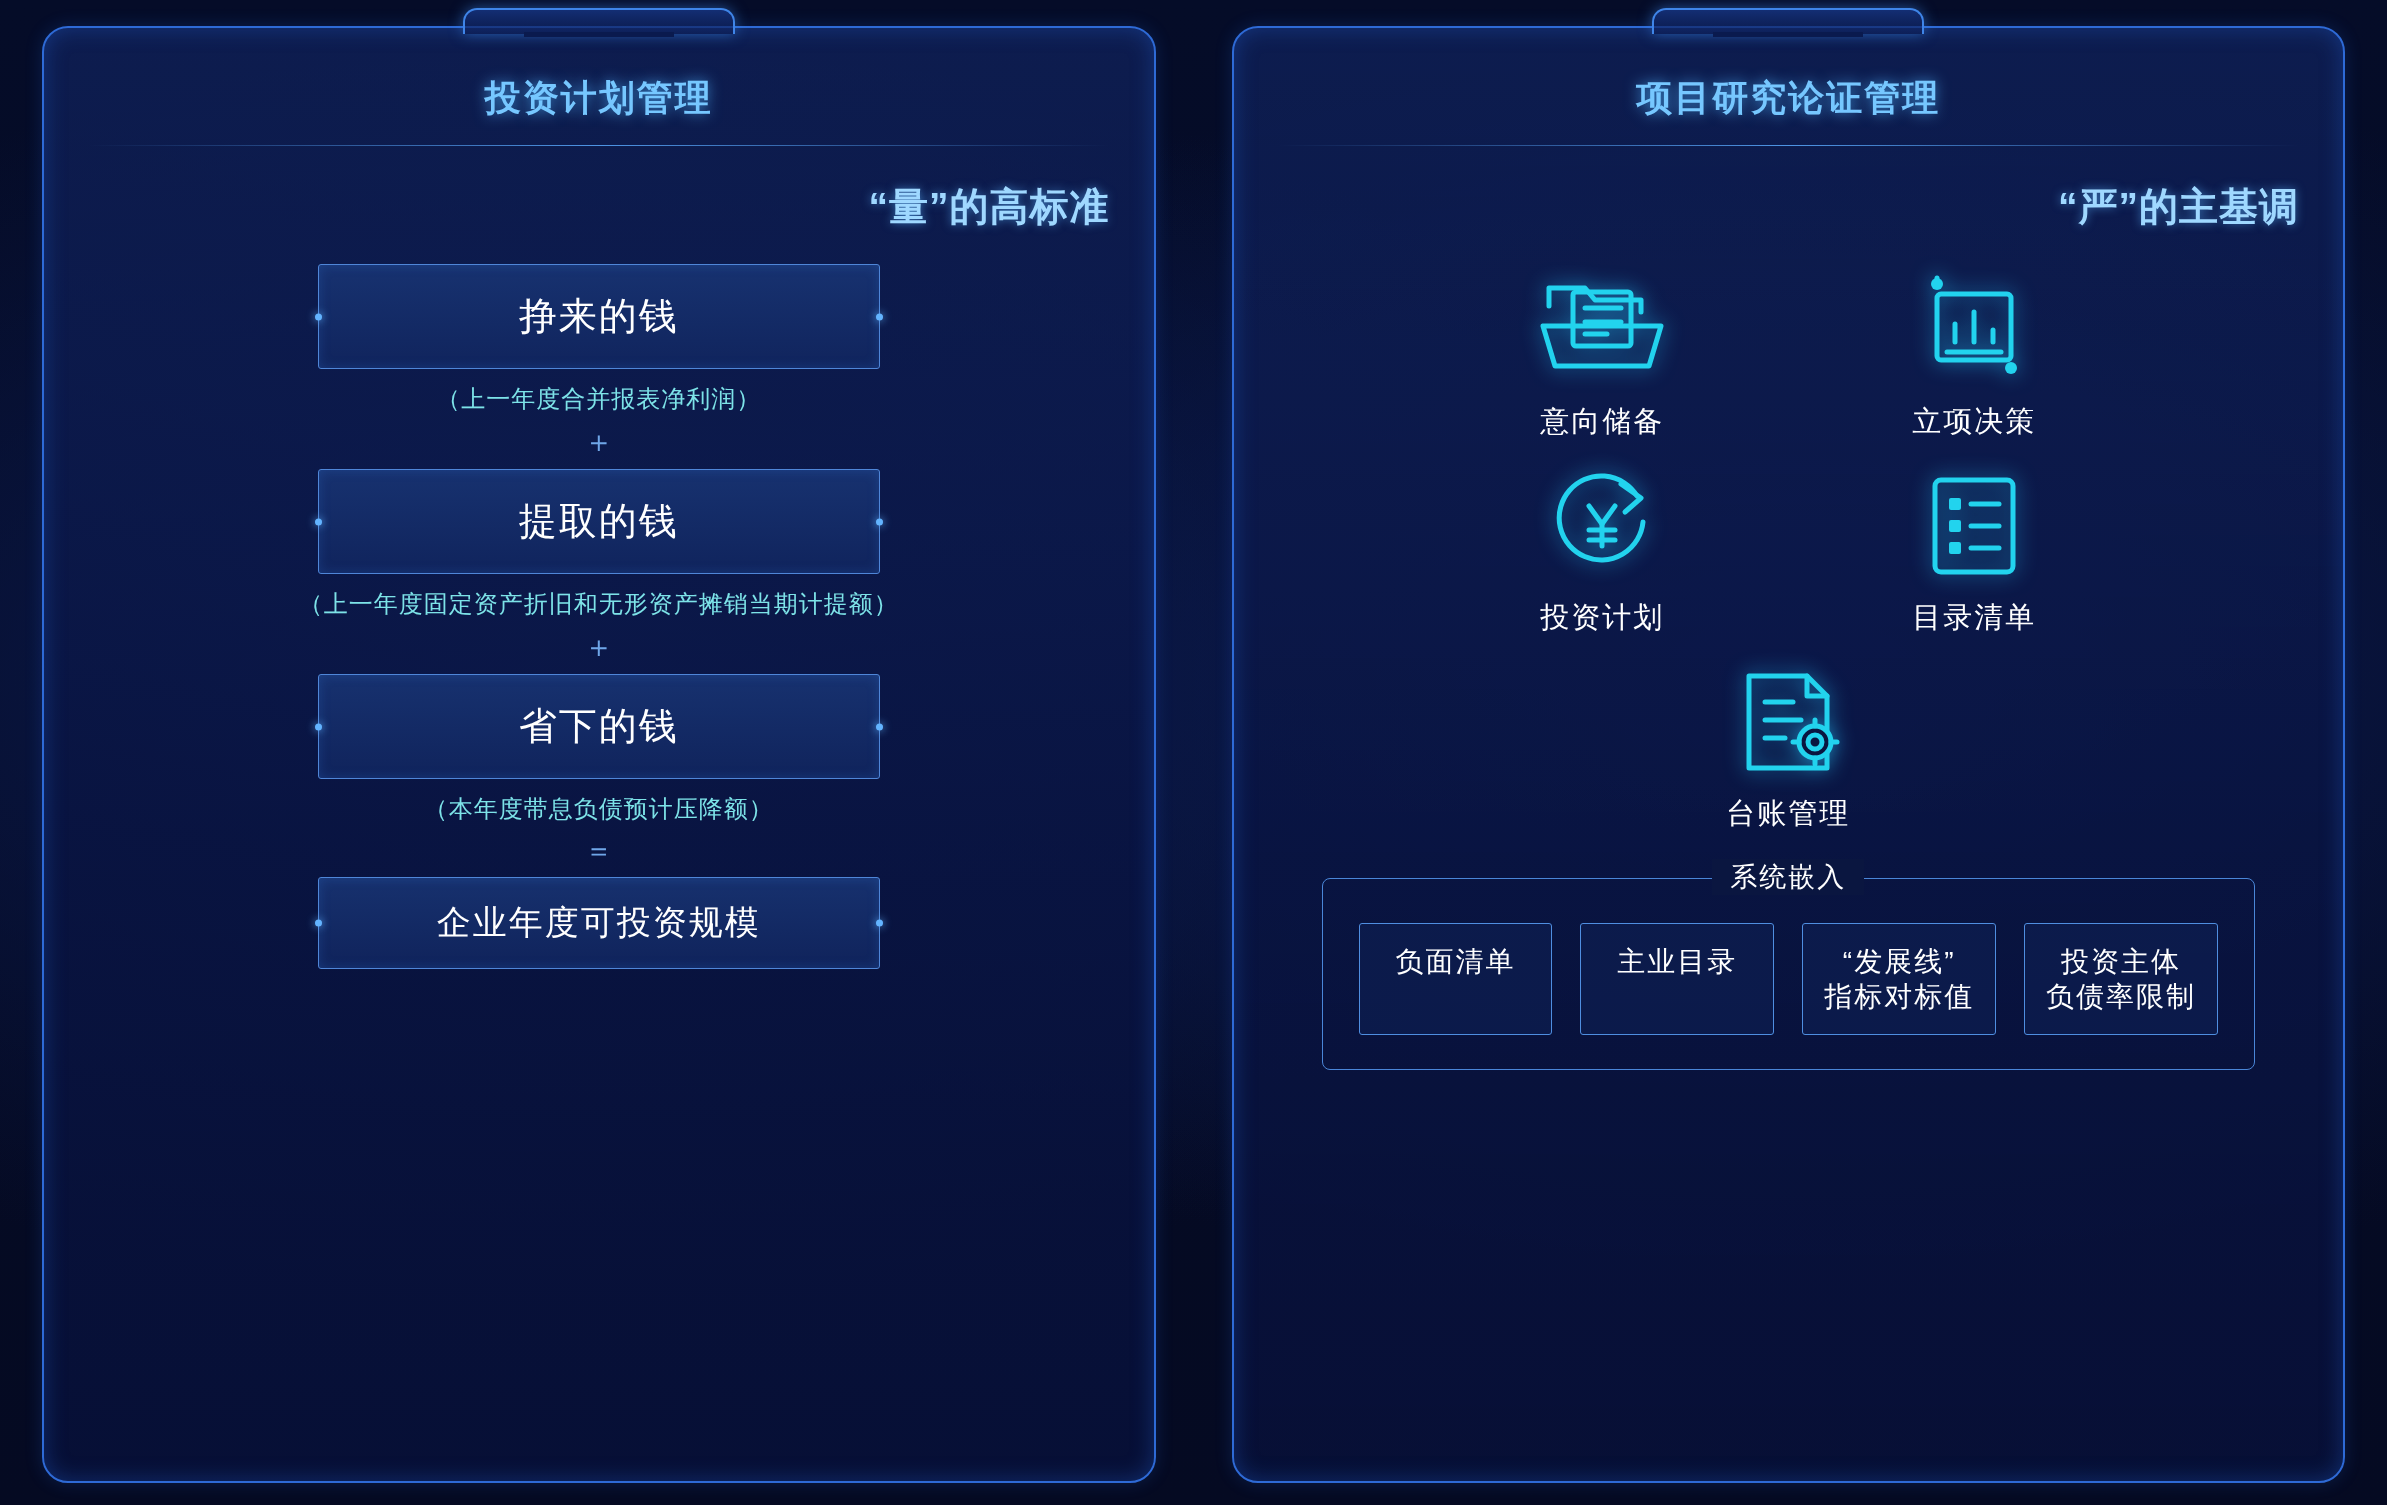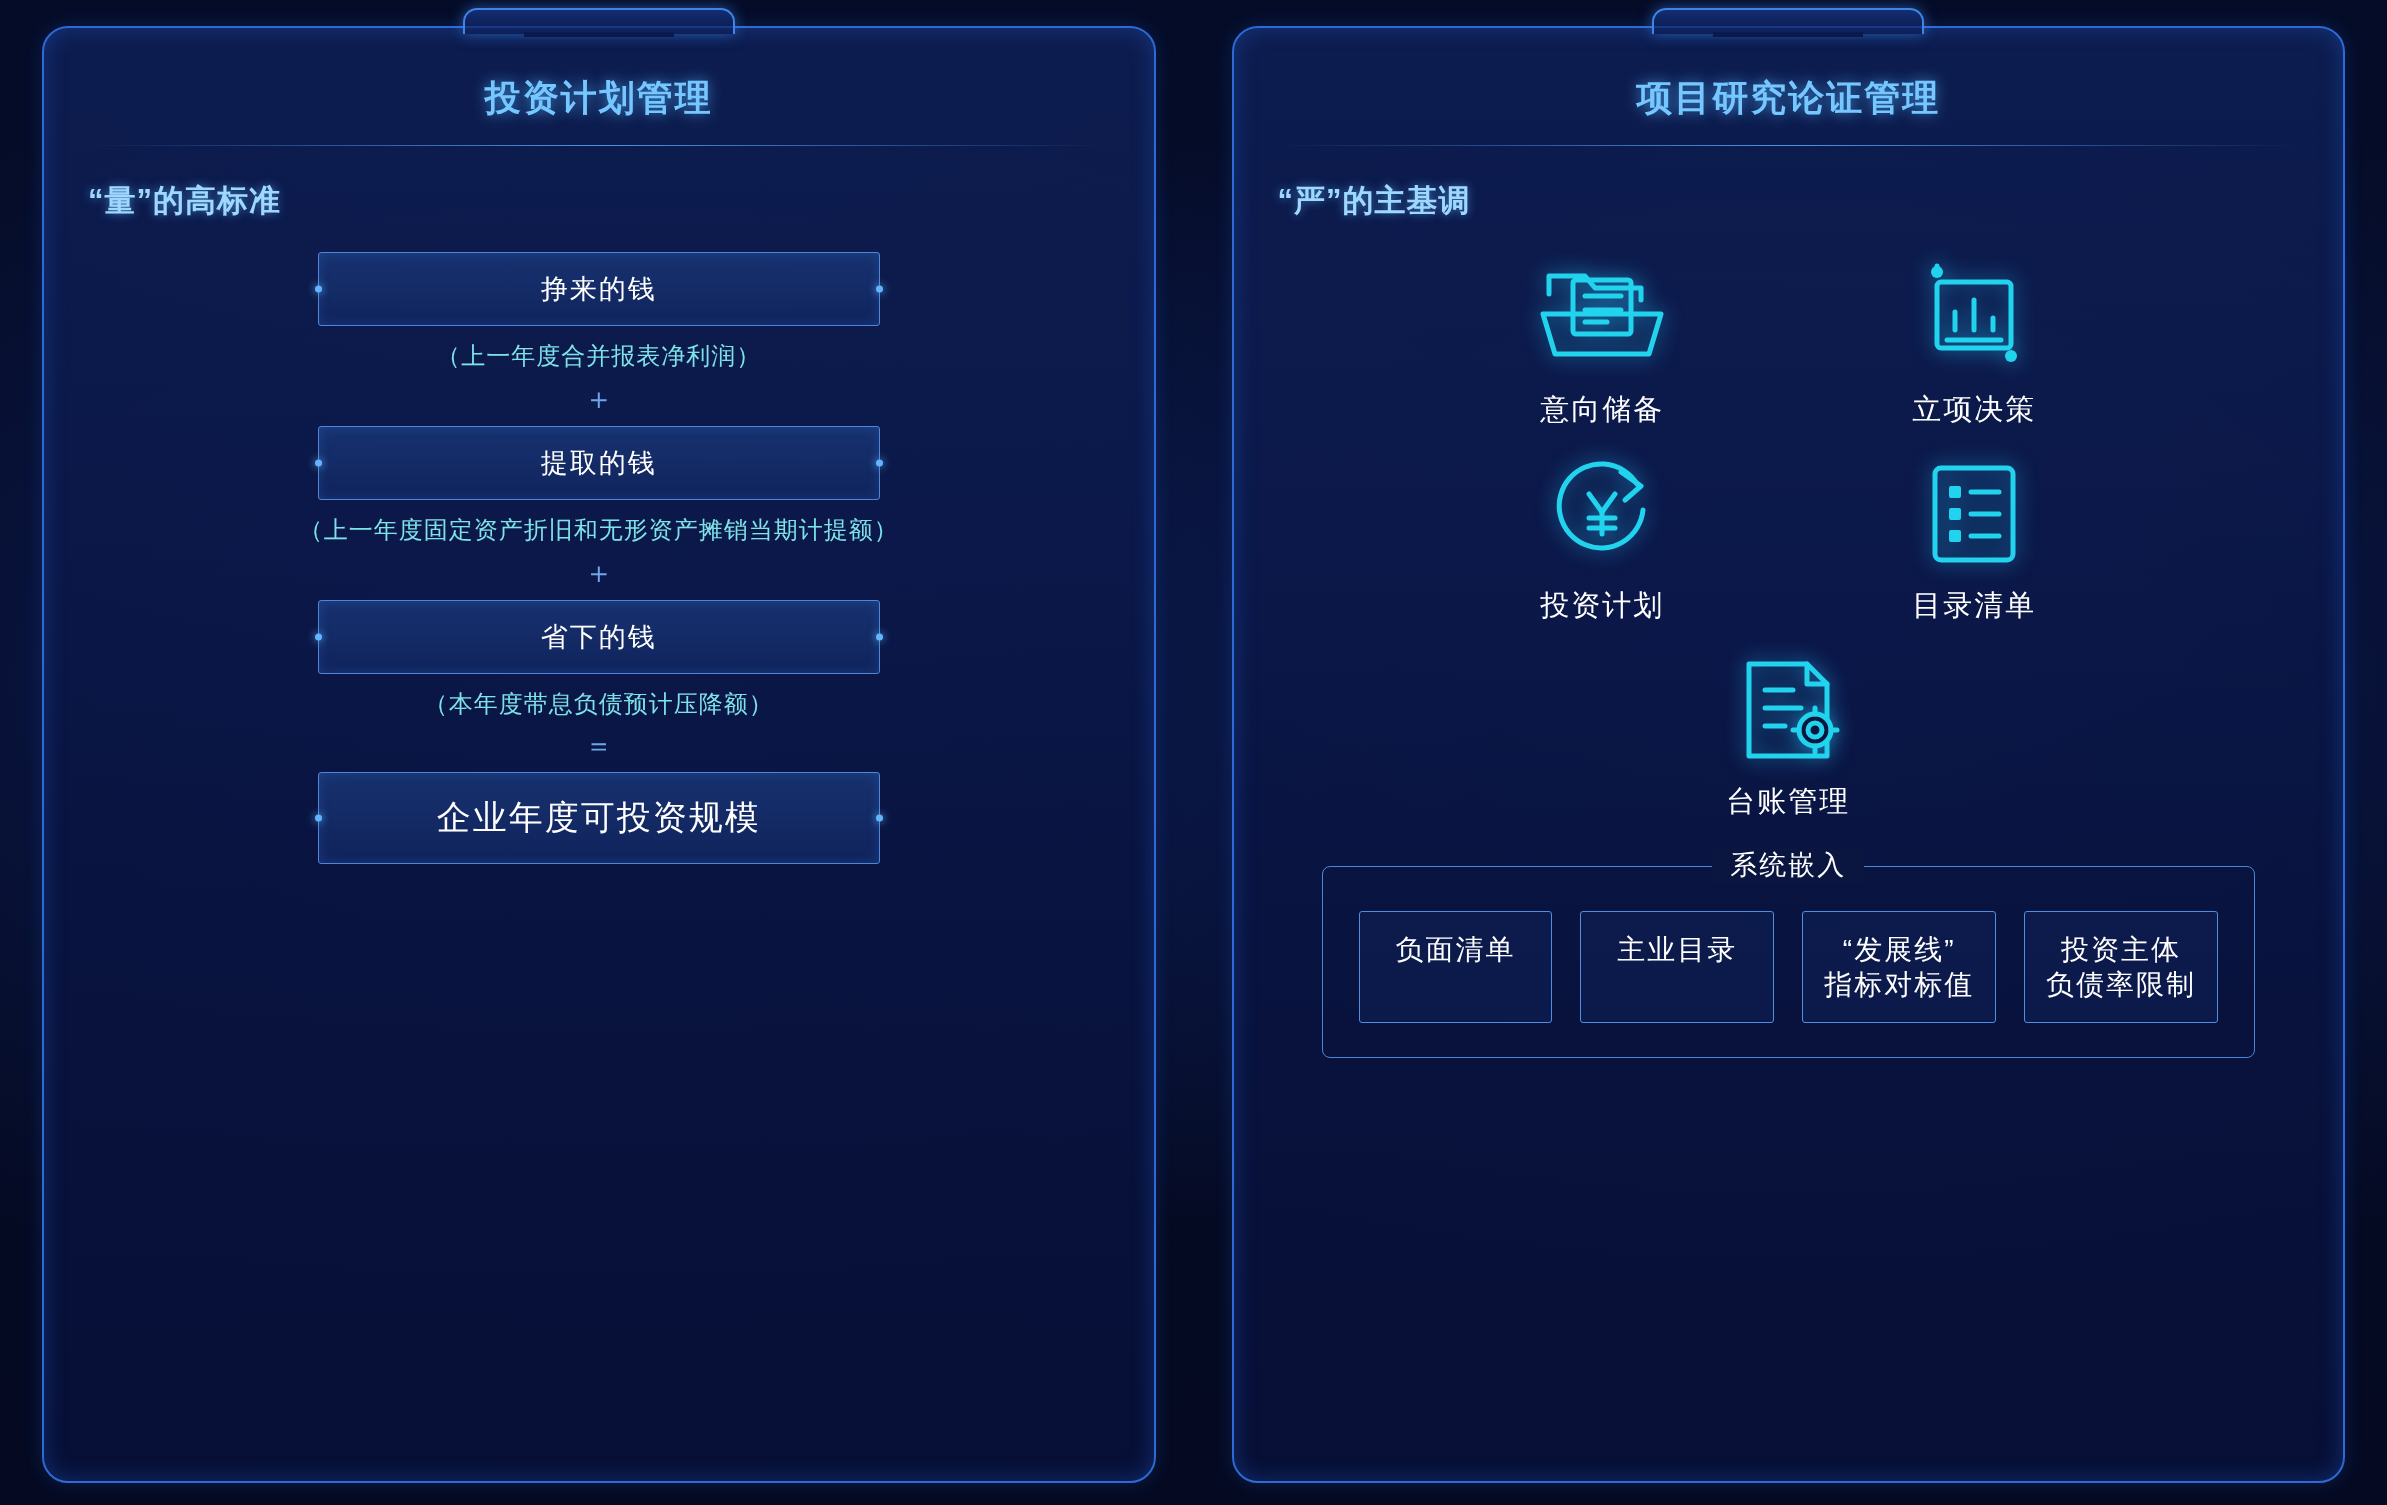--- a/index.html
+++ b/index.html
@@ -81,45 +81,45 @@
     letter-spacing: 2px;
     text-shadow: 0 0 14px rgba(80,180,255,0.75);
     margin: 16px 0 22px 0;
   }
   .title-rule {
     height: 1px;
     background: linear-gradient(90deg, rgba(70,140,230,0) 0%, rgba(90,170,255,0.85) 50%, rgba(70,140,230,0) 100%);
     margin-bottom: 34px;
   }
   .subtitle {
-    text-align: left;
+    text-align: right;
     color: #9fd8ff;
-    font-size: 31px;
+    font-size: 39px;
     font-weight: bold;
     letter-spacing: 1px;
     text-shadow: 0 0 10px rgba(90,180,255,0.6);
     margin-bottom: 30px;
   }
 
   
   .flow {
     display: flex;
     flex-direction: column;
     align-items: center;
   }
   .flow-box {
     position: relative;
     width: 560px;
-    padding: 18px 0;
+    padding: 26px 0;
     text-align: center;
     border: 1px solid #4f86d8;
     border-radius: 3px;
     background: linear-gradient(180deg, rgba(25,54,118,0.85), rgba(17,38,96,0.85));
     box-shadow: 0 0 12px rgba(50,120,220,0.25) inset;
-    font-size: 27px;
+    font-size: 38px;
     color: #ffffff;
     letter-spacing: 2px;
   }
   .flow-box.big {
     font-size: 34px;
     padding: 22px 0;
   }
   .flow-box .dot {
     position: absolute;
     top: 50%;

